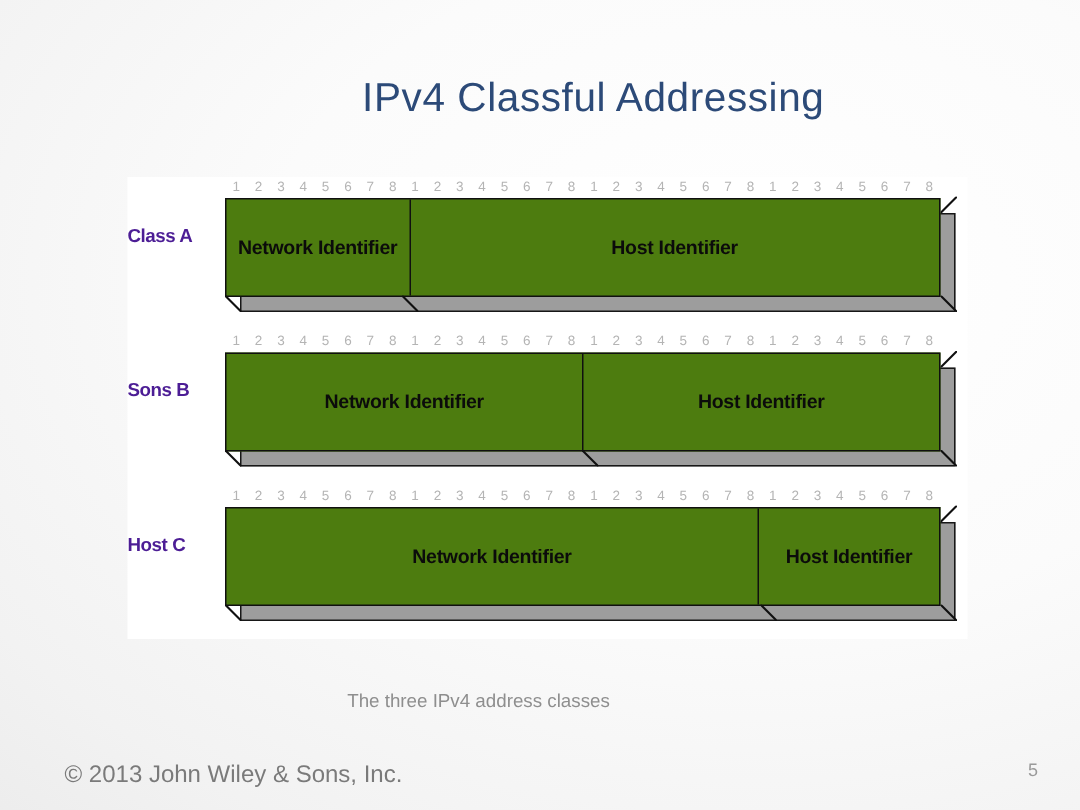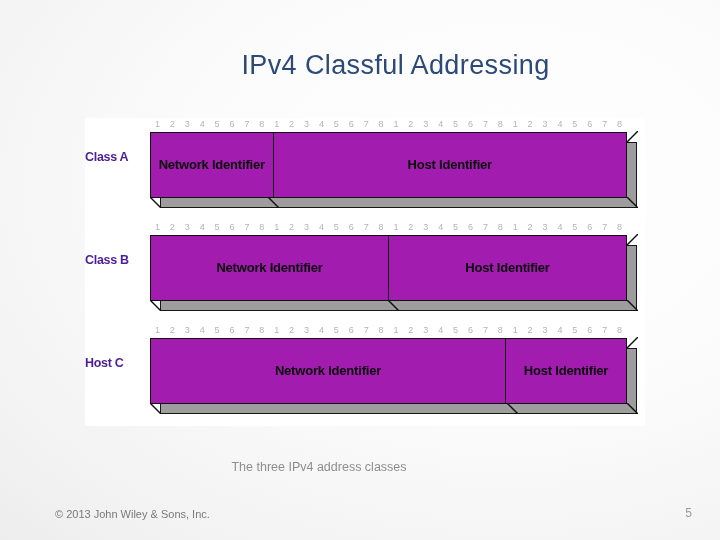--- a/index.html
+++ b/index.html
@@ -105,21 +105,21 @@
     border: 1px solid #171717;
     box-sizing: border-box;
   }
   
   .bar-face {
     position: absolute;
     left: 0px;
     top: 0px;
     width: 477px;
     height: 66px;
-    background: #a21caf;
+    background: #4d7c0f;
     border: 1.4px solid #101010;
     box-sizing: border-box;
     display: flex;
   }
   .bar-seg {
     position: relative;
     display: flex;
     align-items: center;
     justify-content: center;
     box-sizing: border-box;
@@ -151,23 +151,23 @@
     top: 460px;
     width: 638px;
     text-align: center;
     font-size: 12.5px;
     color: #8e8e8e;
   }
 
   
   .footer-copyright {
     position: absolute;
-    left: 55px;
+    left: 43px;
     top: 508px;
-    font-size: 11px;
+    font-size: 16px;
     color: #7a7a7a;
   }
   .footer-pagenum {
     position: absolute;
     right: 28px;
     top: 506px;
     font-size: 12px;
     color: #9a9a9a;
   }
 </style>
@@ -273,21 +273,21 @@
           <span class="bit">8</span>
           <span class="bit">1</span>
           <span class="bit">2</span>
           <span class="bit">3</span>
           <span class="bit">4</span>
           <span class="bit">5</span>
           <span class="bit">6</span>
           <span class="bit">7</span>
           <span class="bit">8</span>
         </div>
-      <div class="class-label">Class B</div>
+      <div class="class-label">Sons B</div>
       <div class="bar-3d">
         <div class="bar-extrude"></div>
         <div class="bar-face">
           <div class="bar-seg" style="flex: 16 1 0;">Network Identifier</div>
           <div class="bar-seg" style="flex: 16 1 0;">Host Identifier</div>
         </div>
       <div class="corner" style="left: 477px; top: -1px;">
             <svg width="11" height="11">
               <line x1="0" y1="11" x2="11" y2="0" stroke="#101010" stroke-width="1.4"></line>
             </svg>

